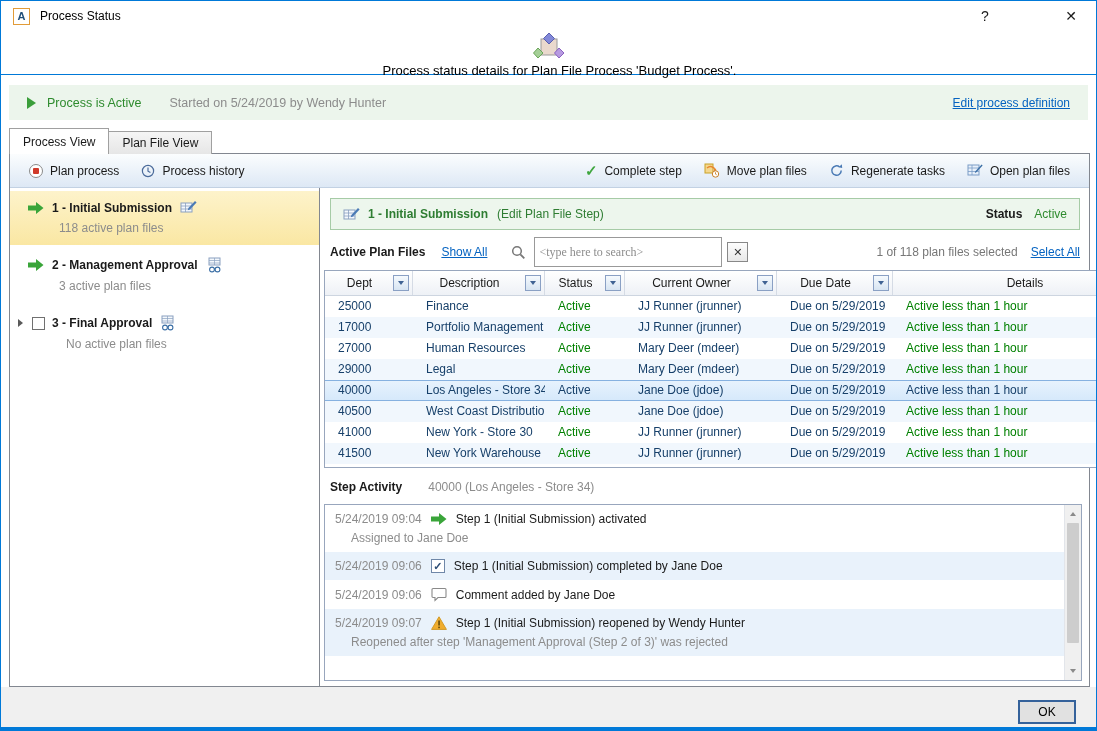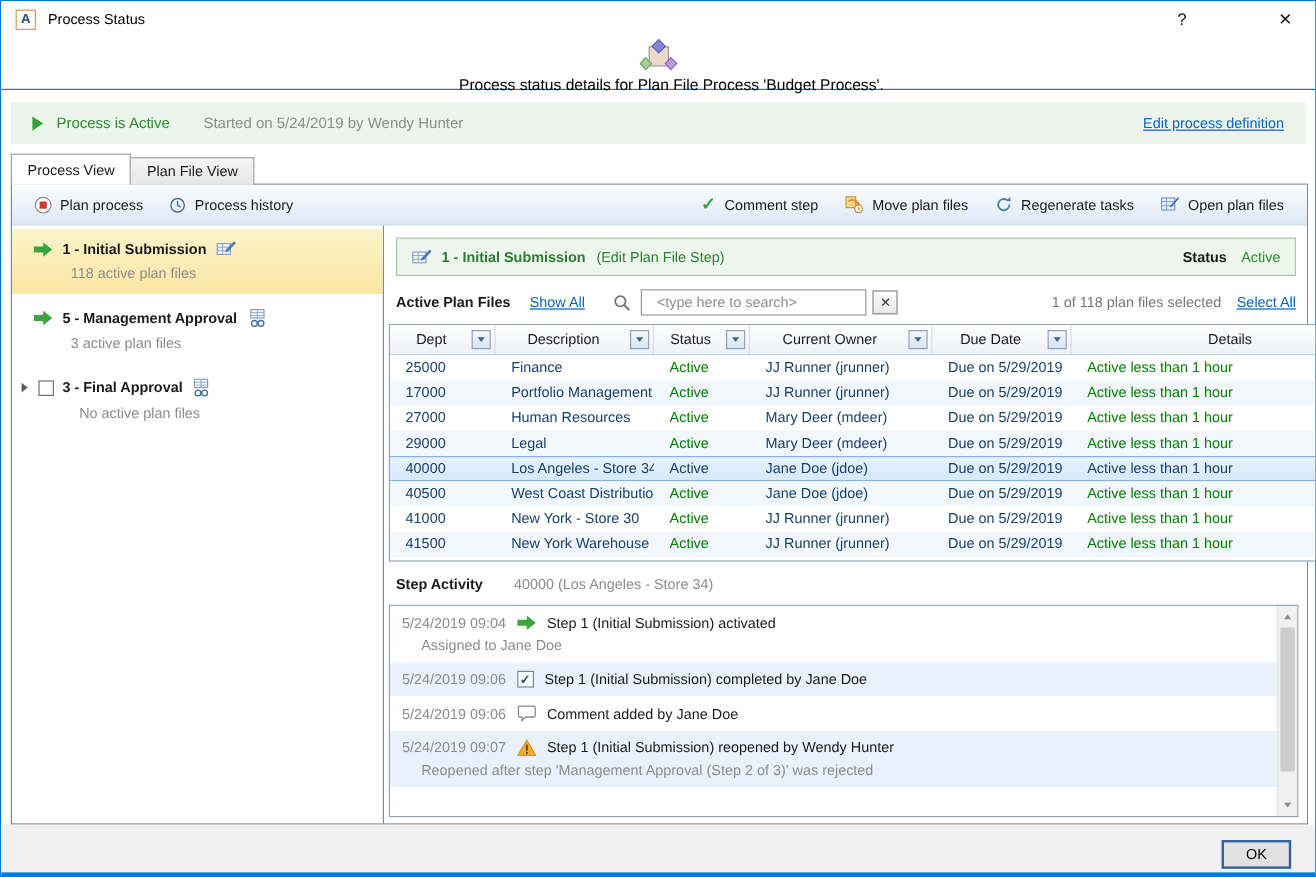--- a/index.html
+++ b/index.html
@@ -59,21 +59,21 @@
   .detail-title { color:#2e7d32; font-weight:bold; margin-left:8px; }
   .detail-edit { color:#2e7d32; margin-left:9px; cursor:pointer; }
   .detail-right { margin-left:auto; display:flex; align-items:center; gap:12px; }
   .detail-status-label { font-weight:bold; color:#1a1a1a; }
   .detail-status-value { color:#2e8b2e; }
 
   .controls { position:absolute; left:9px; top:52px; width:750px; height:24px; display:flex; align-items:center; }
   .apf-label { font-weight:bold; }
   .show-all { color:#0563c1; text-decoration:underline; margin-left:16px; cursor:pointer; }
   .search-icon { margin-left:24px; }
-  .search-input { margin-left:8px; width:188px; height:22px; border:1px solid #999; padding:0 12px; font-family:Liberation Sans, sans-serif; font-size:12px; color:#1a1a1a; }
+  .search-input { margin-left:8px; width:188px; height:30px; border:1px solid #999; padding:0 4px; font-family:Liberation Serif, serif; font-size:12px; color:#1a1a1a; }
   .search-input::placeholder { color:#8c8c8c; }
   .clear-btn { margin-left:5px; width:21px; height:20px; border:1px solid #888; background:linear-gradient(#fdfdfd,#e8e8e8); display:flex; align-items:center; justify-content:center; font-size:11px; color:#333; cursor:pointer; }
   .sel-summary { margin-left:auto; color:#777; }
   .select-all { color:#0563c1; text-decoration:underline; margin-left:13px; cursor:pointer; }
 
   
   .table { position:absolute; left:3px; top:82px; width:869px; height:198px; border:1px solid #98a6bd; background:#fff; overflow:hidden; }
   .thead { display:flex; height:25px; background:linear-gradient(#ffffff,#eef1f6); border-bottom:1px solid #cdd5e0; margin-right:17px; }
   .th { position:relative; display:flex; align-items:center; justify-content:center; border-right:1px solid #d5dbe5; color:#1a1a1a; padding-right:18px; }
   .filter-btn { position:absolute; right:3px; top:4px; width:16px; height:16px; border:1px solid #8aa0c4; background:linear-gradient(#f5f9fd,#d7e4f2); display:flex; align-items:center; justify-content:center; cursor:pointer; }
@@ -169,21 +169,21 @@
               <circle cx="7" cy="7" r="5.6" fill="none" stroke="#4a6a9a" stroke-width="1.2"></circle>
               <path d="M7 3.6v3.6l2.4 1.4" fill="none" stroke="#4a6a9a" stroke-width="1.2"></path>
             </svg>
           </span>
           <span>Process history</span>
         </div>
       </div>
       <div class="tb-group">
         <div class="tb-btn">
           <span class="check-glyph">✓</span>
-          <span>Comment step</span>
+          <span>Complete step</span>
         </div>
         <div class="tb-btn">
           <span>
             <svg width="16" height="15" viewBox="0 0 16 15">
               <rect x="1" y="1" width="8" height="9" fill="#f5d78e" stroke="#c9a227"></rect>
               <path d="M3 5c3-2.5 7-1.5 8 2" fill="none" stroke="#e8872e" stroke-width="1.5"></path>
               <polygon points="11.8,5.2 12.6,8.6 9.4,8" fill="#e8872e"></polygon>
               <circle cx="11.5" cy="11" r="3.2" fill="#fff" stroke="#c9812a"></circle>
               <path d="M11.5 9.3v1.8l1.2 0.7" fill="none" stroke="#c9812a" stroke-width="0.9"></path>
             </svg>
@@ -233,21 +233,21 @@
         <div class="step-sub">118 active plan files</div>
       </div>
 
       <div class="step-item">
         <div class="step-title-row">
           <span>
             <svg width="16" height="14" viewBox="0 0 16 14">
                 <path d="M0 4.5h8V1l7.5 6L8 13V9.5H0z" fill="#3aa53a"></path>
               </svg>
           </span>
-          <span class="step-title">5 - Management Approval</span>
+          <span class="step-title">2 - Management Approval</span>
           <span>
             <svg width="17" height="16" viewBox="0 0 17 16">
               <rect x="3" y="1" width="11" height="7" fill="#f4f8fc" stroke="#8aa0c0"></rect>
               <path d="M3 3.5h11M3 6h11M8.5 1v7" stroke="#8aa0c0" stroke-width="0.7"></path>
               <circle cx="6" cy="12.5" r="2.4" fill="none" stroke="#3a6ea5" stroke-width="1.1"></circle>
               <circle cx="11.5" cy="12.5" r="2.4" fill="none" stroke="#3a6ea5" stroke-width="1.1"></circle>
               <path d="M8.4 12.2q0.35-0.8 0.7 0" fill="none" stroke="#3a6ea5" stroke-width="1"></path>
             </svg>
           </span>
         </div>

